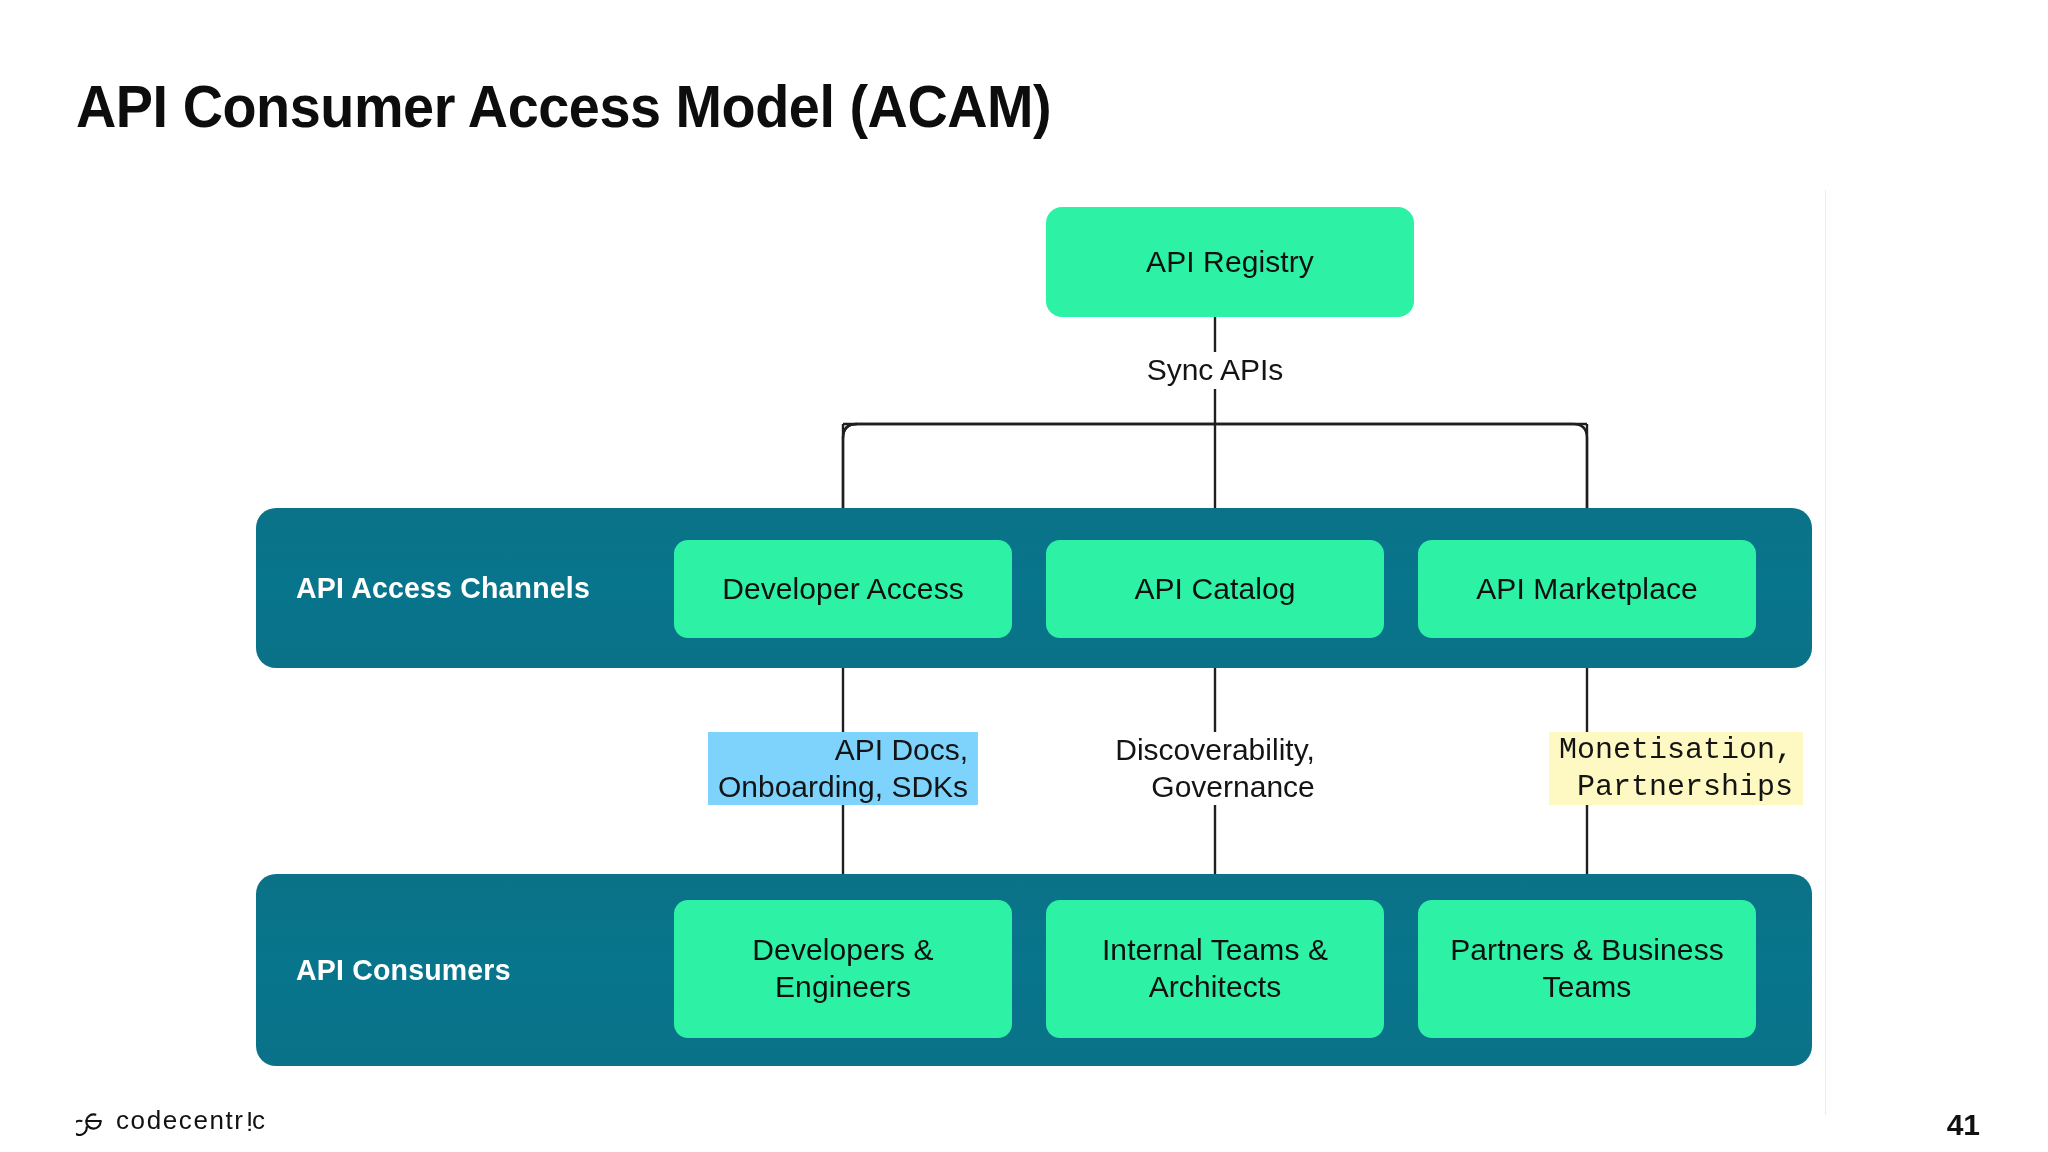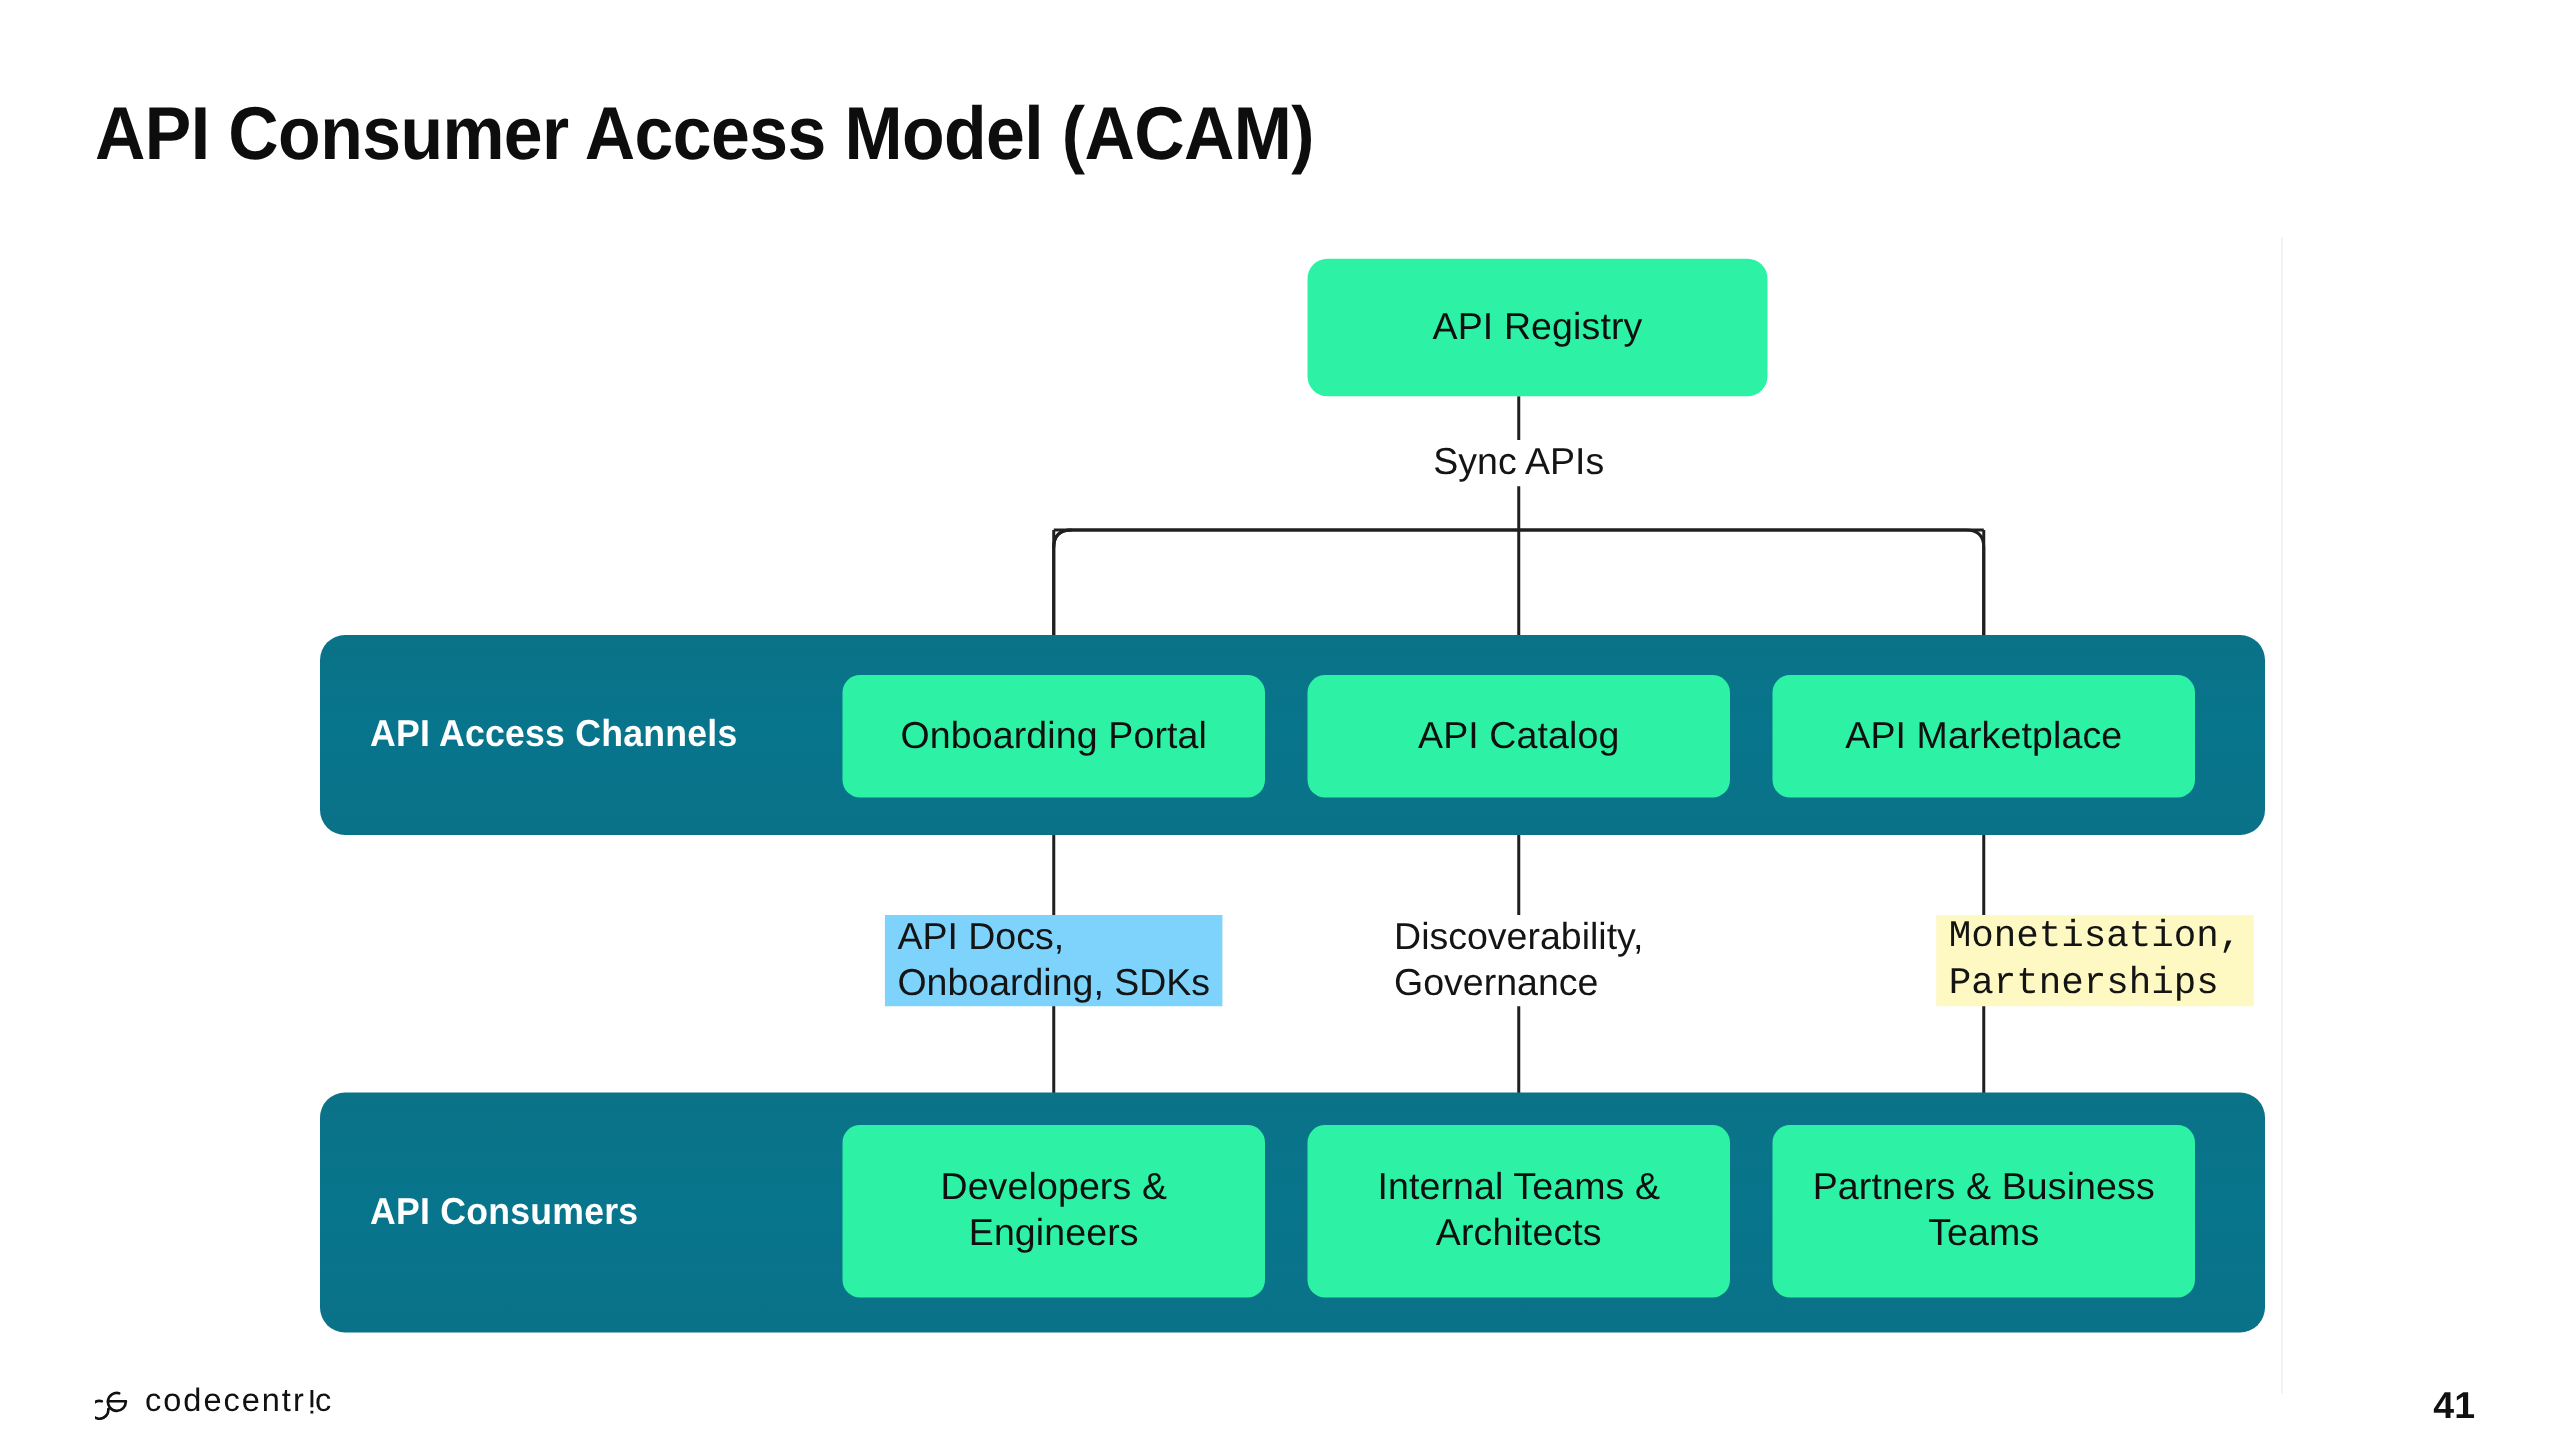--- a/index.html
+++ b/index.html
@@ -141,21 +141,21 @@
     height: 138px;
   }
 
   .col-1 { left: 674px; }
   .col-2 { left: 1046px; }
   .col-3 { left: 1418px; }
 
   
   .edge-label {
     position: absolute;
-    text-align: left;
+    text-align: right;
     color: #141414;
     font-size: 30px;
     line-height: 1.22;
     white-space: pre-line;
     transform: translateX(-50%);
   }
   #edge-label-sync {
     left: 1215px;
     top: 352px;
     background: #ffffff;
@@ -247,21 +247,21 @@
       <path d="M1587,638 L1587,896" fill="none" stroke="#1f1f1f" stroke-width="2.4" marker-end="url(#arrowhead)"></path>
     </svg>
 
     <div class="node" id="node-registry">API Registry</div>
 
     <div class="edge-label" id="edge-label-sync">Sync APIs</div>
 
     <div class="band" id="band-channels">
       <div class="band-label">API Access Channels</div>
     </div>
-    <div class="node node-channel col-1">Onboarding Portal</div>
+    <div class="node node-channel col-1">Developer Access</div>
     <div class="node node-channel col-2">API Catalog</div>
     <div class="node node-channel col-3">API Marketplace</div>
 
     <div class="edge-label" id="edge-label-ch1">API Docs,
 Onboarding, SDKs</div>
     <div class="edge-label" id="edge-label-ch2">Discoverability,
 Governance</div>
     <div class="edge-label" id="edge-label-ch3">Monetisation,
 Partnerships</div>
 

